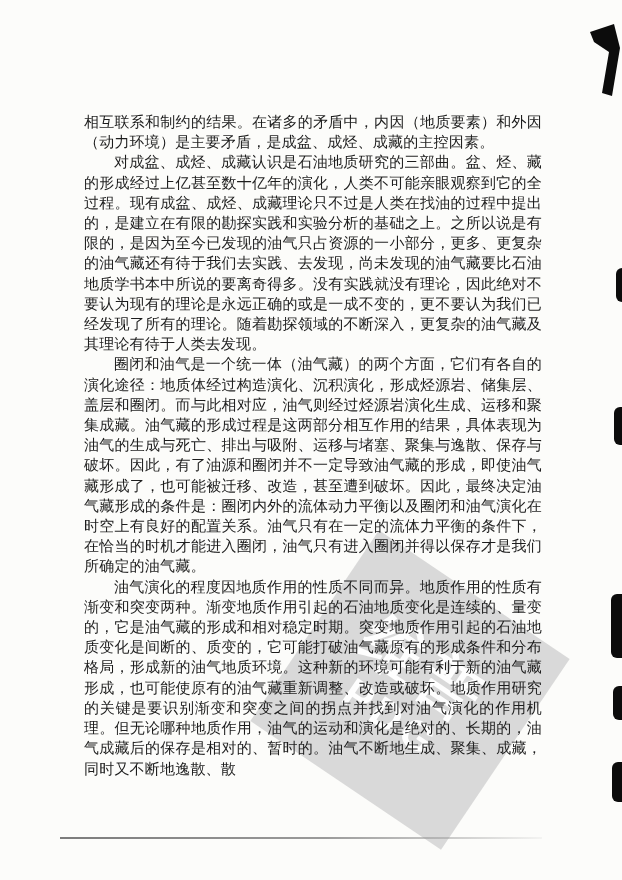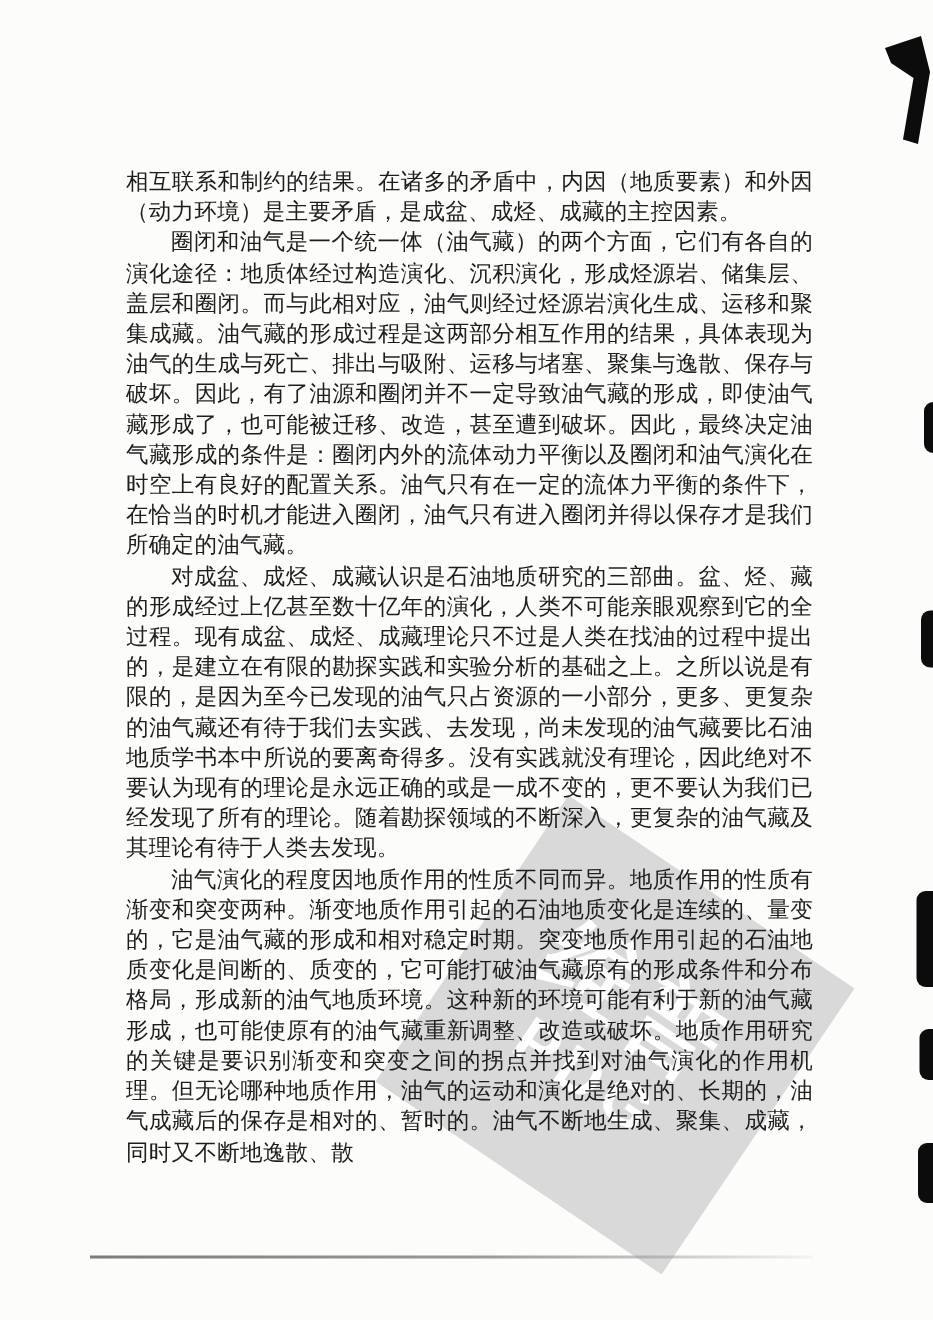--- a/index.html
+++ b/index.html
@@ -107,22 +107,22 @@
 
 <div class="page">
 
   <div class="watermark">
     <div class="wm-cjk">维普</div>
     <div class="wm-pdg">PDG</div>
   </div>
 
   <div class="text-block">
     <p>相互联系和制约的结果。在诸多的矛盾中，内因（地质要素）和外因（动力环境）是主要矛盾，是成盆、成烃、成藏的主控因素。</p>
+    <p class="indent">对成盆、成烃、成藏认识是石油地质研究的三部曲。盆、烃、藏的形成经过上亿甚至数十亿年的演化，人类不可能亲眼观察到它的全过程。现有成盆、成烃、成藏理论只不过是人类在找油的过程中提出的，是建立在有限的勘探实践和实验分析的基础之上。之所以说是有限的，是因为至今已发现的油气只占资源的一小部分，更多、更复杂的油气藏还有待于我们去实践、去发现，尚未发现的油气藏要比石油地质学书本中所说的要离奇得多。没有实践就没有理论，因此绝对不要认为现有的理论是永远正确的或是一成不变的，更不要认为我们已经发现了所有的理论。随着勘探领域的不断深入，更复杂的油气藏及其理论有待于人类去发现。</p>
     <p class="indent">圈闭和油气是一个统一体（油气藏）的两个方面，它们有各自的演化途径：地质体经过构造演化、沉积演化，形成烃源岩、储集层、盖层和圈闭。而与此相对应，油气则经过烃源岩演化生成、运移和聚集成藏。油气藏的形成过程是这两部分相互作用的结果，具体表现为油气的生成与死亡、排出与吸附、运移与堵塞、聚集与逸散、保存与破坏。因此，有了油源和圈闭并不一定导致油气藏的形成，即使油气藏形成了，也可能被迁移、改造，甚至遭到破坏。因此，最终决定油气藏形成的条件是：圈闭内外的流体动力平衡以及圈闭和油气演化在时空上有良好的配置关系。油气只有在一定的流体力平衡的条件下，在恰当的时机才能进入圈闭，油气只有进入圈闭并得以保存才是我们所确定的油气藏。</p>
-    <p class="indent">对成盆、成烃、成藏认识是石油地质研究的三部曲。盆、烃、藏的形成经过上亿甚至数十亿年的演化，人类不可能亲眼观察到它的全过程。现有成盆、成烃、成藏理论只不过是人类在找油的过程中提出的，是建立在有限的勘探实践和实验分析的基础之上。之所以说是有限的，是因为至今已发现的油气只占资源的一小部分，更多、更复杂的油气藏还有待于我们去实践、去发现，尚未发现的油气藏要比石油地质学书本中所说的要离奇得多。没有实践就没有理论，因此绝对不要认为现有的理论是永远正确的或是一成不变的，更不要认为我们已经发现了所有的理论。随着勘探领域的不断深入，更复杂的油气藏及其理论有待于人类去发现。</p>
     <p class="indent">油气演化的程度因地质作用的性质不同而异。地质作用的性质有渐变和突变两种。渐变地质作用引起的石油地质变化是连续的、量变的，它是油气藏的形成和相对稳定时期。突变地质作用引起的石油地质变化是间断的、质变的，它可能打破油气藏原有的形成条件和分布格局，形成新的油气地质环境。这种新的环境可能有利于新的油气藏形成，也可能使原有的油气藏重新调整、改造或破坏。地质作用研究的关键是要识别渐变和突变之间的拐点并找到对油气演化的作用机理。但无论哪种地质作用，油气的运动和演化是绝对的、长期的，油气成藏后的保存是相对的、暂时的。油气不断地生成、聚集、成藏，同时又不断地逸散、散</p>
   </div>
 
   <div class="footer-rule"></div>
 
   <svg class="scan-mark-top" width="34" height="78" viewBox="0 0 34 78">
     <path d="M2,10 L26,2 L32,26 L24,74 L14,71 L21,30 L6,20 Z" fill="#0c0c0c"></path>
   </svg>
 
   <div class="scan-mark blob" style="left:616px; top:268px; width:6px;  height:34px;"></div>

